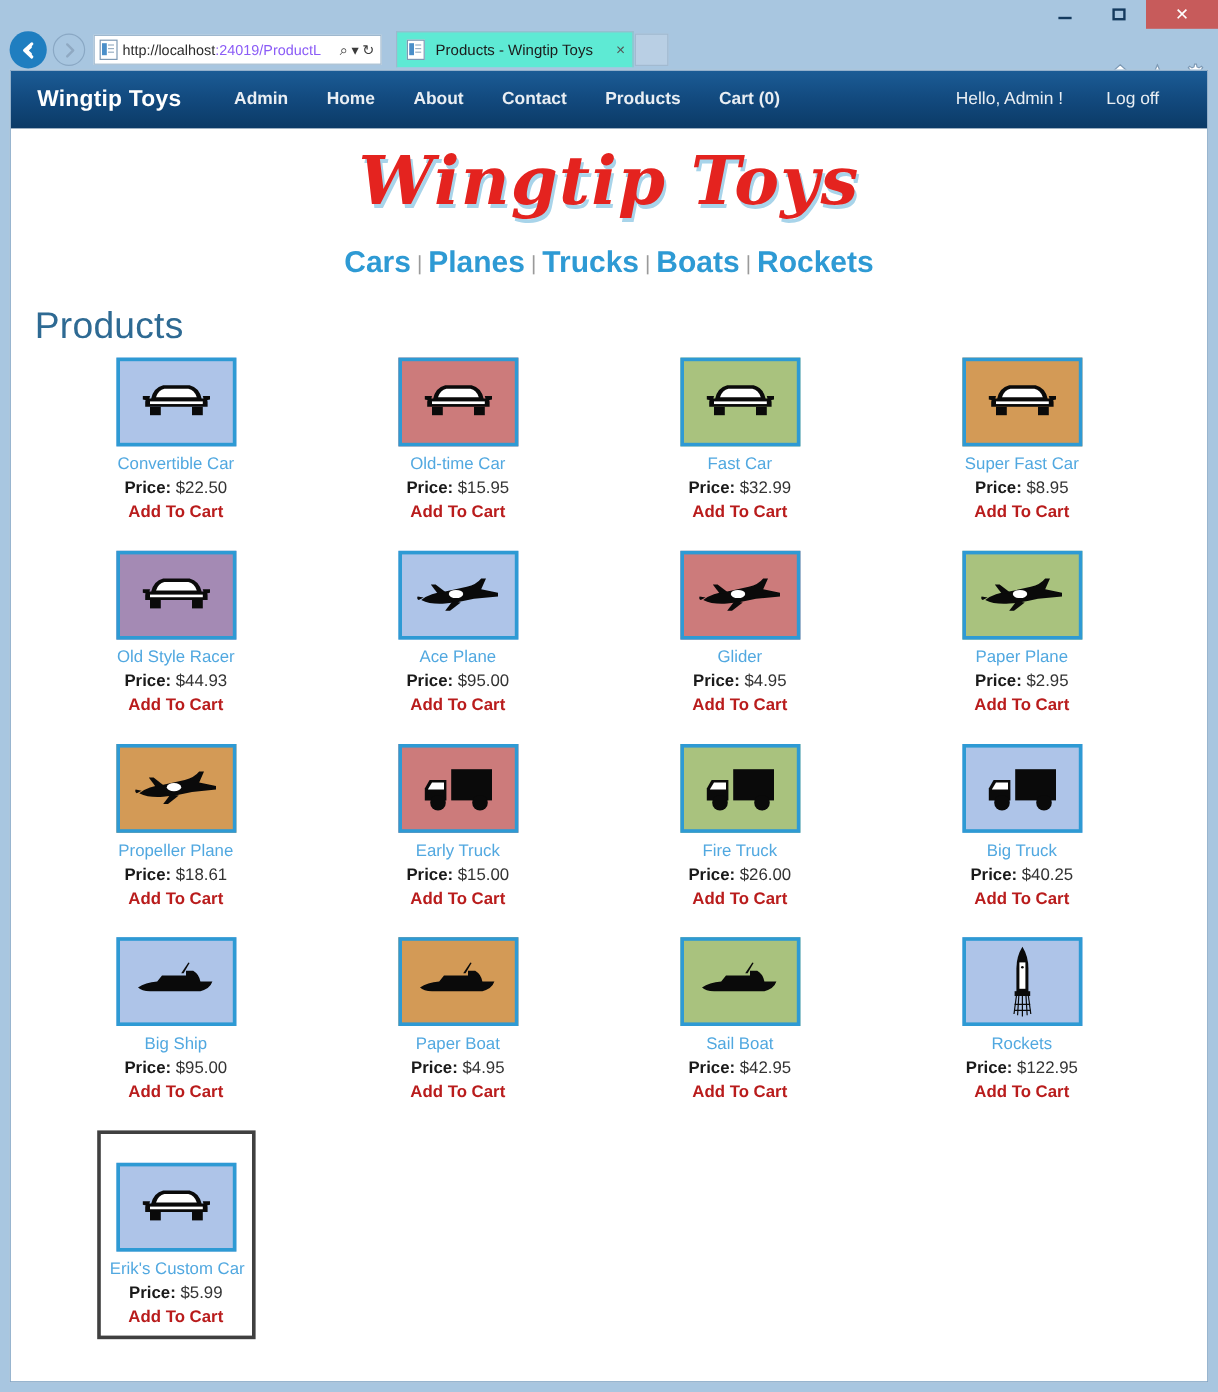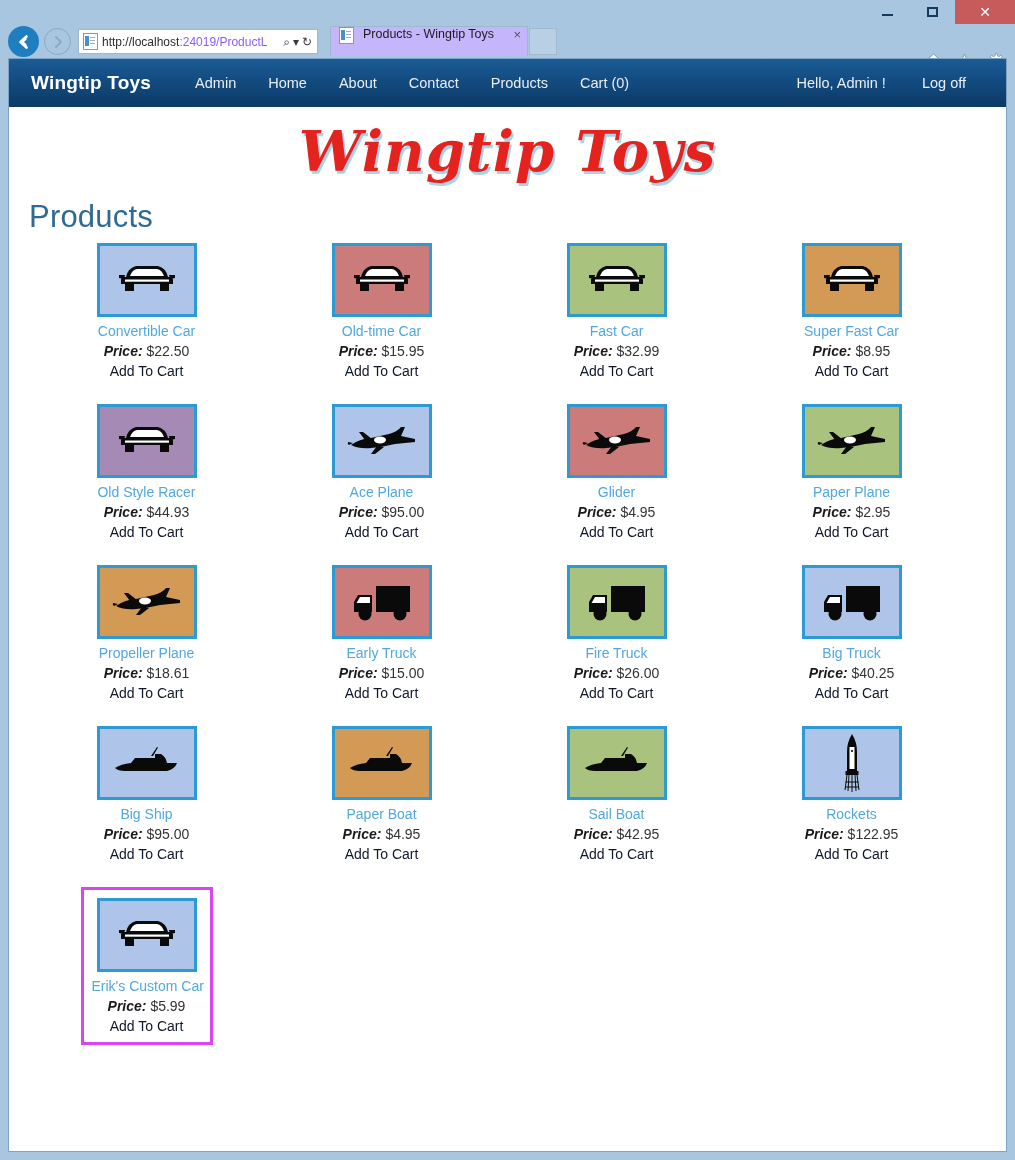--- a/index.html
+++ b/index.html
@@ -34,41 +34,41 @@
      border:1px solid #8aa8c4;box-sizing:border-box;display:flex;align-items:center;justify-content:center;}
   .addrbar{position:absolute;left:78px;top:5px;width:240px;height:25px;background:#fff;
      border:1px solid #9fb8ce;box-sizing:border-box;display:flex;align-items:center;padding:0 2px;}
   .pageicon{width:13px;height:15px;background:#fff;border:1px solid #7d99b4;margin:0 4px 0 2px;position:relative;flex:none;}
   .pageicon:before{content:"";position:absolute;left:1px;top:2px;width:4px;height:10px;background:#4b8fc9;}
   .pageicon:after{content:"";position:absolute;left:6px;top:3px;width:5px;height:1px;background:#9ab0c4;
      box-shadow:0 3px 0 #9ab0c4,0 6px 0 #9ab0c4;}
   .urltext{font-size:12px;color:#2b2b2b;white-space:nowrap;overflow:hidden;flex:1;}
   .urltext .dim{color:#8b5cf6;}
   .addricons{display:flex;align-items:center;gap:3px;padding-right:3px;color:#3a3a3a;font-size:12px;}
-  .tab{position:absolute;left:330px;top:2px;width:198px;height:30px;background:#c4b5fd;
-     border:1px solid #9fb8ce;border-bottom:none;box-sizing:border-box;display:flex;align-items:flex-start;padding:0 6px;}
+  .tab{position:absolute;left:330px;top:2px;width:198px;height:30px;background:#5eead4;
+     border:1px solid #9fb8ce;border-bottom:none;box-sizing:border-box;display:flex;align-items:center;padding:0 6px;}
   .tabtitle{font-size:12.5px;color:#1c1c1c;flex:1;white-space:nowrap;overflow:hidden;margin-left:5px;}
   .tabclose{font-size:13px;color:#555;}
   .newtab{position:absolute;left:529px;top:4px;width:28px;height:27px;background:#b9cfe4;border:1px solid #a2bad0;box-sizing:border-box;}
   .browsericons{position:absolute;right:10px;top:28px;display:flex;gap:12px;align-items:center;}
   .browsericons svg{display:block;}
 
   
   .viewport{
     position:absolute;left:8px;top:58px;width:999px;height:1094px;
     background:#fff;border:1px solid #7fa3c4;box-sizing:border-box;overflow:hidden;
   }
   
   .sitenav{
     height:48px;width:100%;
     background:linear-gradient(to bottom,#1b5c96 0%,#134b80 45%,#0b3a66 100%);
     display:flex;align-items:center;box-sizing:border-box;padding:0 22px;
   }
   .brand{color:#fff;font-size:19px;font-weight:bold;margin-right:28px;letter-spacing:.2px;}
-  .navlinks{display:flex;gap:0;}
+  .navlinks{display:flex;gap:0;font-weight:bold;}
   .navlink{color:#e9eef3;font-size:14.5px;padding:0 16px;white-space:nowrap;}
   .navright{margin-left:auto;display:flex;}
   .navright .navlink{padding:0 18px;}
 
   
   .logowrap{text-align:center;padding-top:16px;}
   .logo{
     font-family:"DejaVu Serif",serif;
     font-style:italic;font-weight:bold;
     font-size:56px;color:#e4231f;
@@ -92,25 +92,25 @@
   }
   .cell{width:235px;box-sizing:border-box;margin-bottom:25px;}
   .card{width:100px;margin:0 auto;text-align:center;}
   .thumb{
     width:100px;height:74px;border:3px solid #2e9ad4;box-sizing:border-box;
     display:flex;align-items:center;justify-content:center;margin:0 auto;
   }
   .thumb svg{display:block;}
   .pname{display:block;color:#51a8e0;font-size:14px;margin-top:6px;text-decoration:none;white-space:nowrap;}
   .pprice{font-size:14px;color:#333;margin-top:4px;white-space:nowrap;}
-  .pprice b{color:#1a1a1a;font-style:italic;}
-  .addcart{display:block;color:#0f172a;font-size:14px;font-weight:normal;margin-top:4px;text-decoration:none;}
+  .pprice b{color:#1a1a1a;}
+  .addcart{display:block;color:#b91c1c;font-size:14px;font-weight:bold;margin-top:4px;text-decoration:none;}
   .cell.highlight{}
   .cell.highlight .card{
-    border:3px solid #d946ef;padding:8px 8px 8px 8px;width:132px;box-sizing:border-box;
+    border:3px solid #404040;padding:24px 8px 8px 8px;width:132px;box-sizing:border-box;
   }
 </style>
 </head>
 <body>
 
 <div class="window">
 
   <div class="titlebar">
     <div class="wincontrols">
       <div class="wc">
@@ -188,20 +188,23 @@
       <span class="navright">
         <a class="navlink">Hello, Admin !</a>
         <a class="navlink">Log off</a>
       </span>
     </div>
 
     <div class="logowrap">
       <span class="logo">Wingtip Toys</span>
     </div>
 
+    <div class="cats">
+      <a>Cars</a><span class="sep">|</span><a>Planes</a><span class="sep">|</span><a>Trucks</a><span class="sep">|</span><a>Boats</a><span class="sep">|</span><a>Rockets</a>
+    </div>
 
     <div class="pagetitle">Products</div>
 
     <div class="grid" id="product-grid">
         <div class="cell">
           <div class="card">
             <div class="thumb" style="background:#aec4e8">
               <span>
                 <svg width="62" height="40" viewBox="0 0 62 40">
                   <g fill="#0a0a0a">

